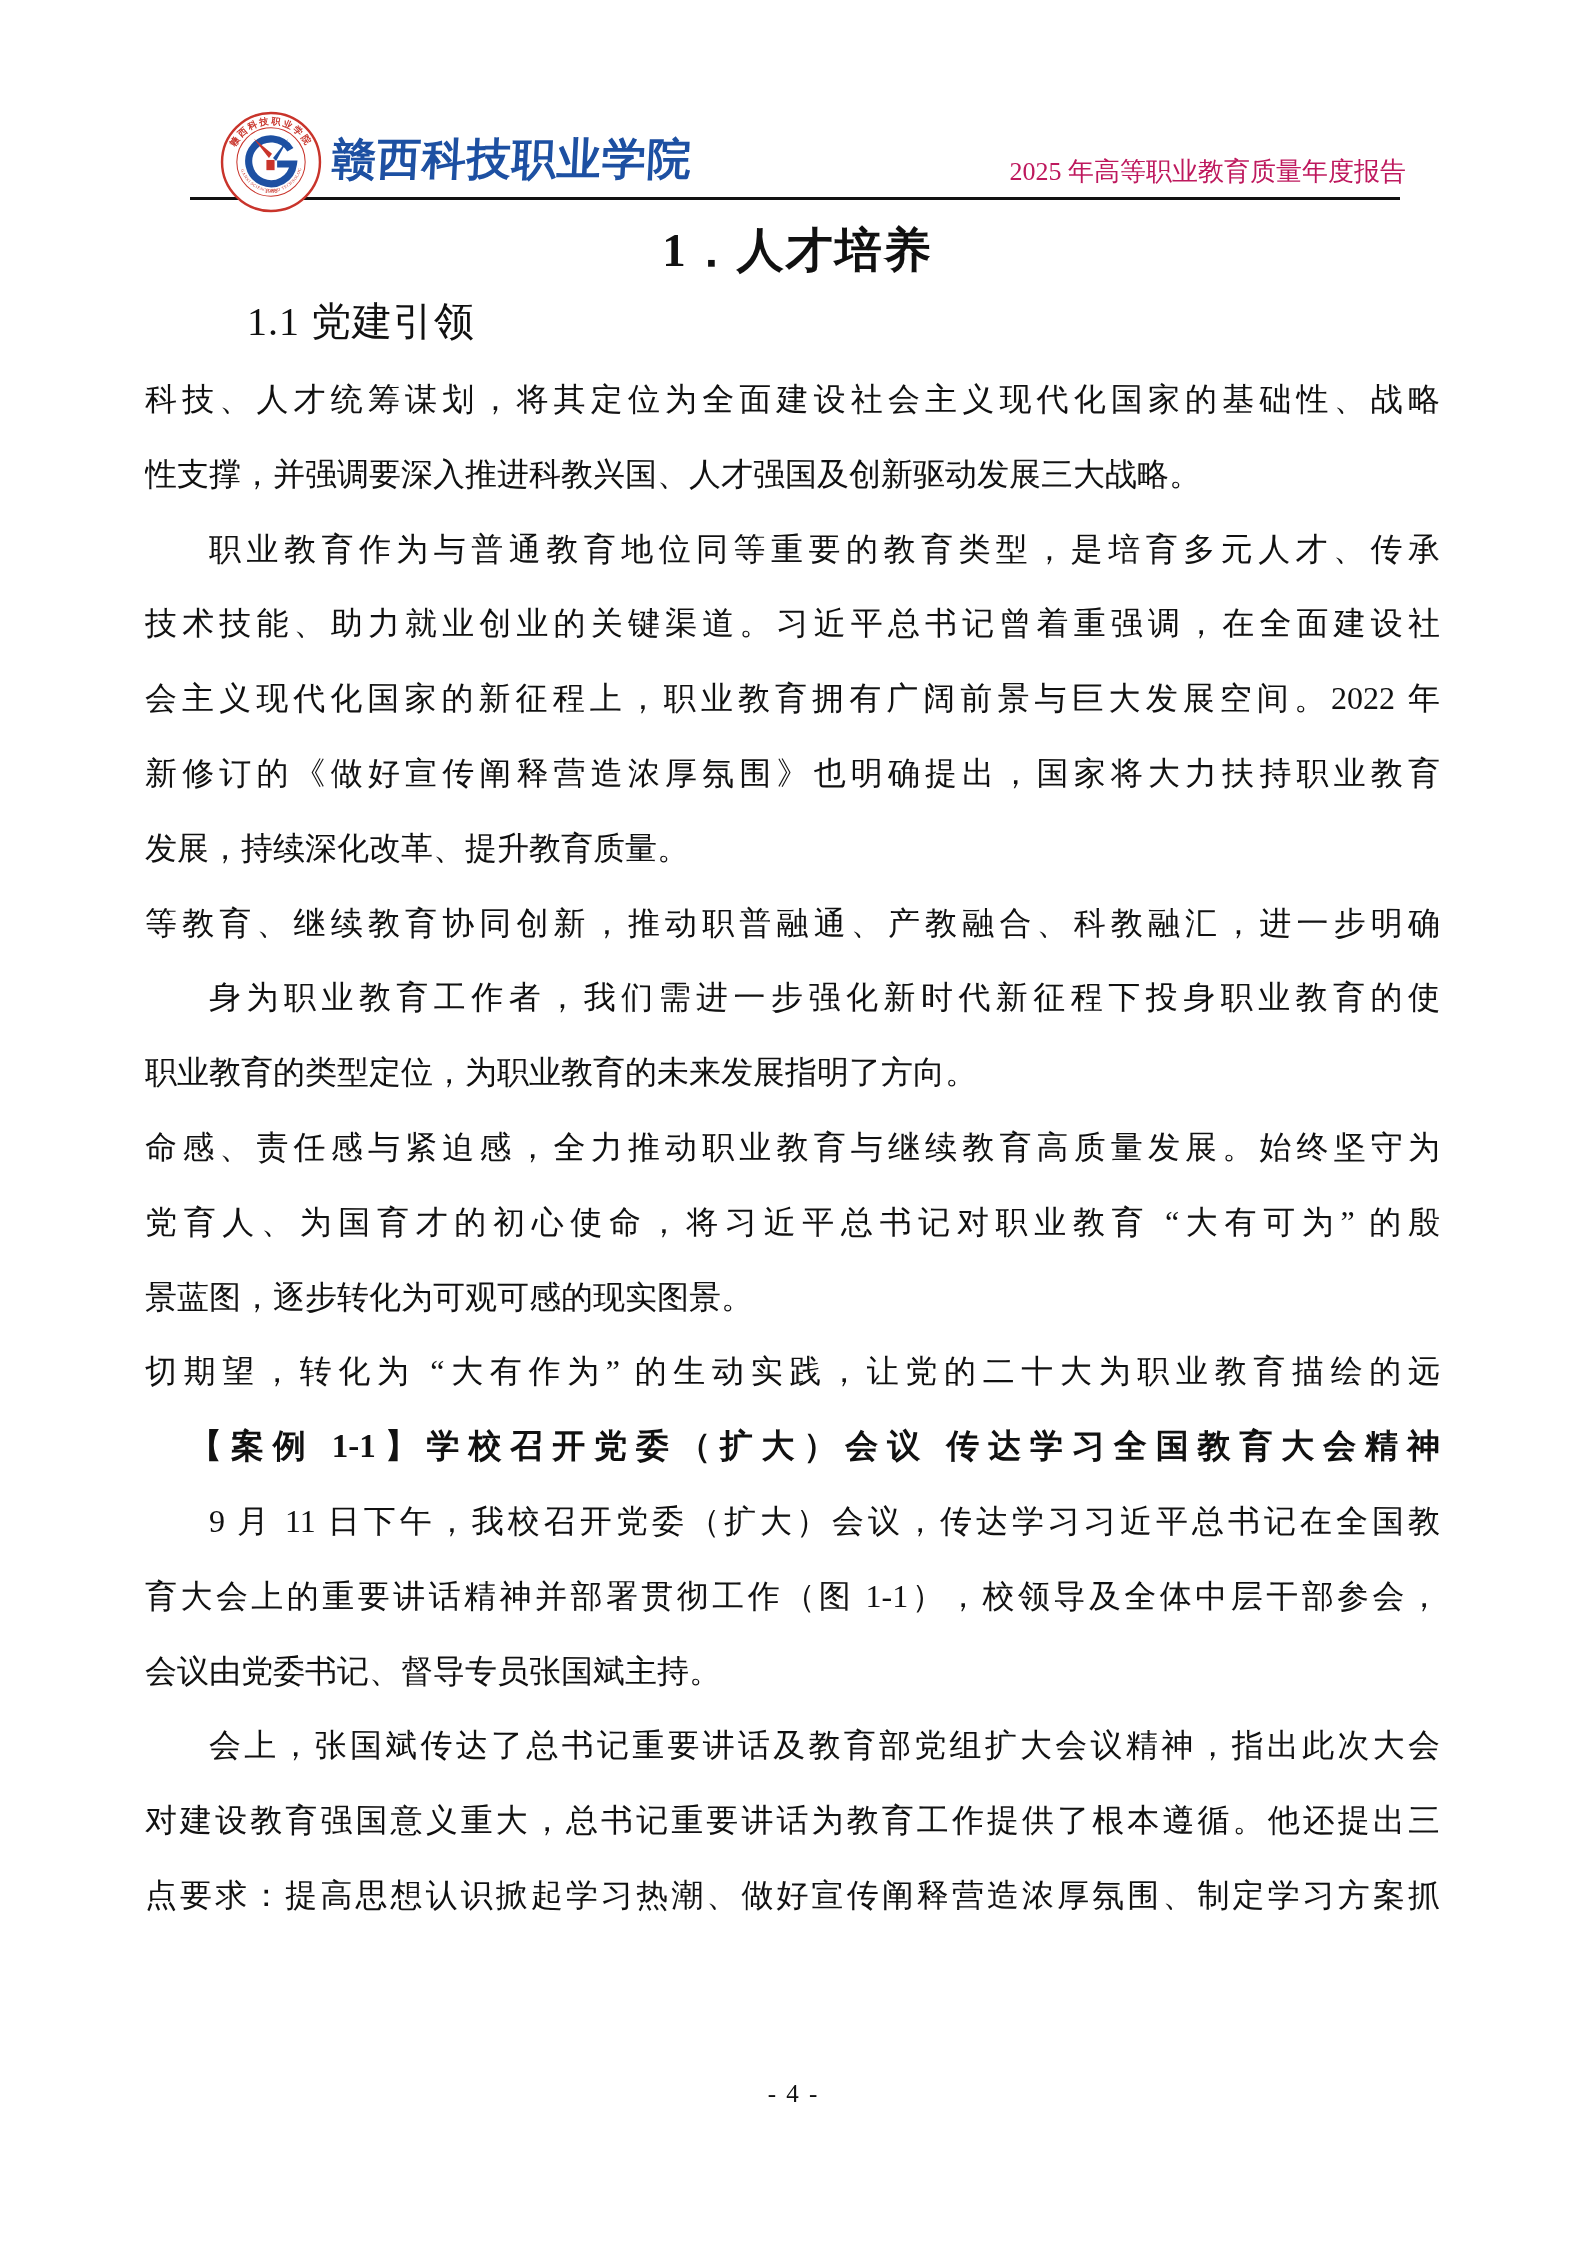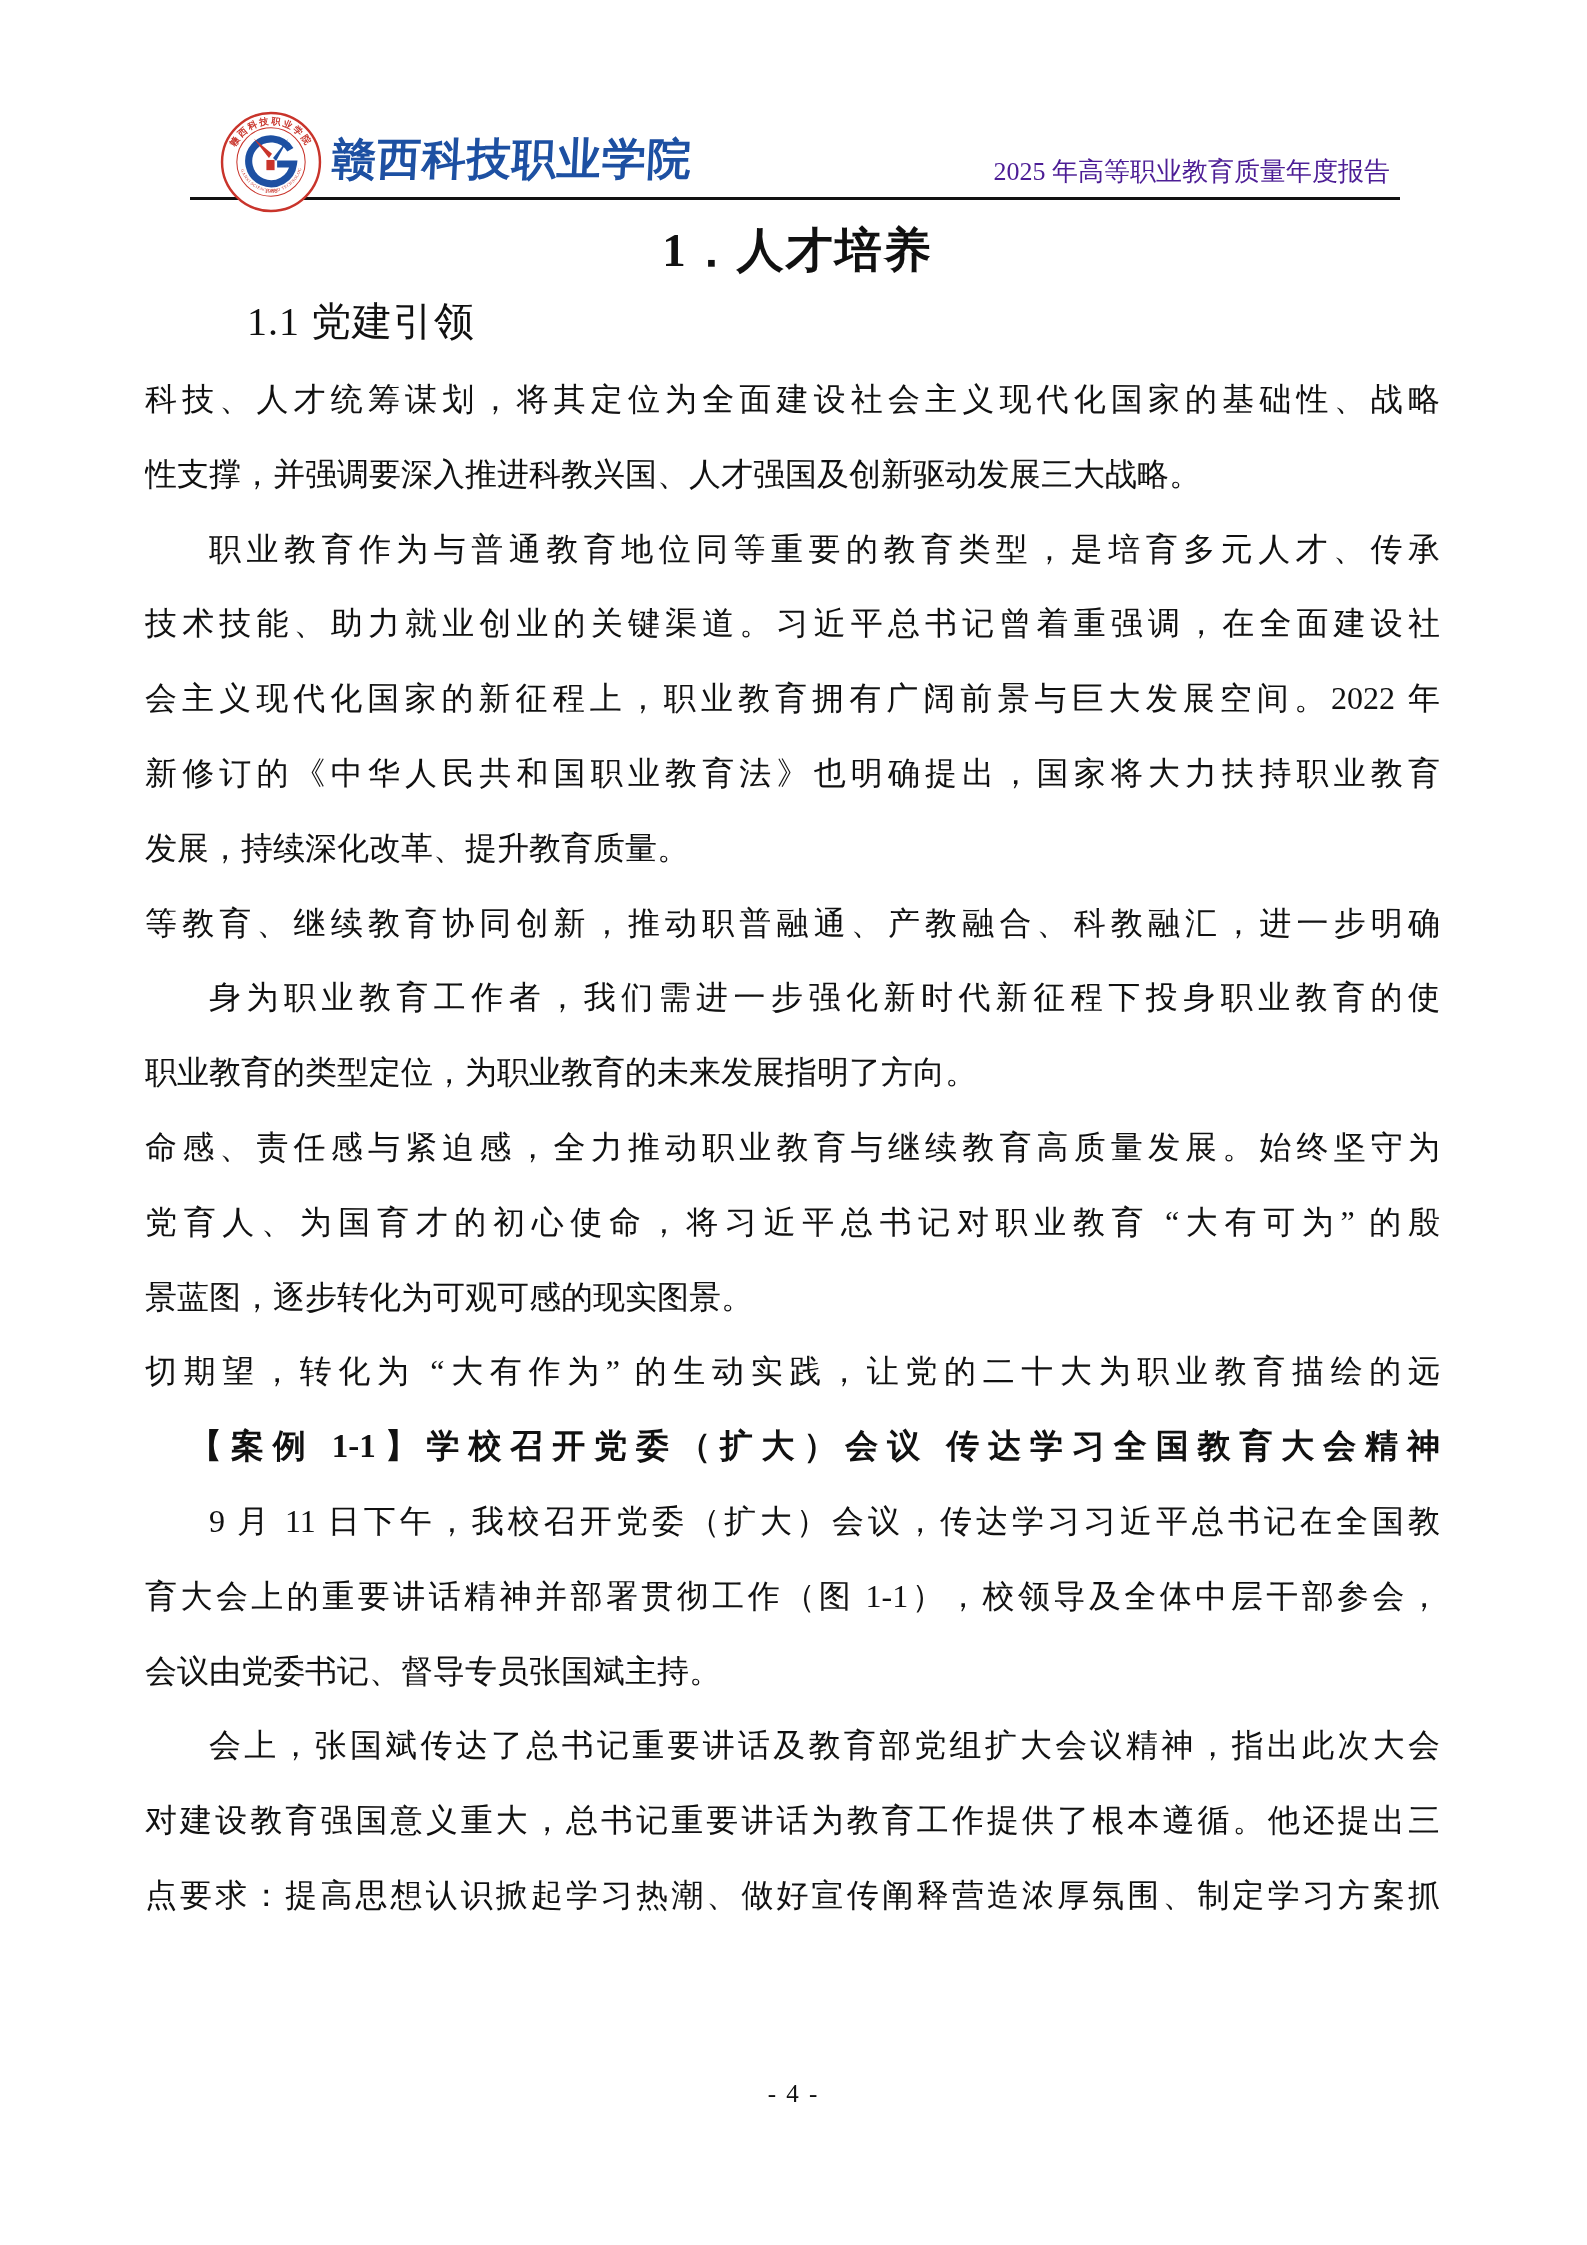--- a/index.html
+++ b/index.html
@@ -16,22 +16,22 @@
   .header-logo { position:absolute; left:220px; top:111px; width:102px; height:102px; z-index:2; }
   .school-name {
     position:absolute; left:332px; top:130px;
     font-size:44px; font-weight:bold; letter-spacing:1px;
     color:#1d50a2;
     font-family:"Liberation Serif","DejaVu Serif",serif;
     transform:skewX(-3deg);
     white-space:nowrap;
   }
   .report-title {
-    position:absolute; right:197px; top:154px;
-    font-size:26px; color:#4c1d95; white-space:nowrap;
+    position:absolute; right:181px; top:154px;
+    font-size:26px; color:#be185d; white-space:nowrap;
   }
   .header-rule {
     position:absolute; left:190px; top:197px;
     width:1210px; height:3px; background:#111;
   }
 
   
   .doc-title {
     position:absolute; left:0; top:215px; width:100%;
     margin:4px; text-align:center;
@@ -98,21 +98,21 @@
 
   <h1 class="doc-title">1．人才培养</h1>
   <h2 class="section-heading">1.1 党建引领</h2>
 
   <main class="body" id="body-container">
       <div class="line">科技、人才统筹谋划，将其定位为全面建设社会主义现代化国家的基础性、战略</div>
       <div class="line last">性支撑，并强调要深入推进科教兴国、人才强国及创新驱动发展三大战略。</div>
       <div class="line indent">职业教育作为与普通教育地位同等重要的教育类型，是培育多元人才、传承</div>
       <div class="line">技术技能、助力就业创业的关键渠道。习近平总书记曾着重强调，在全面建设社</div>
       <div class="line">会主义现代化国家的新征程上，职业教育拥有广阔前景与巨大发展空间。2022 年</div>
-      <div class="line">新修订的《中华人民共和国职业教育法》也明确提出，国家将大力扶持职业教育</div>
+      <div class="line">新修订的《做好宣传阐释营造浓厚氛围》也明确提出，国家将大力扶持职业教育</div>
       <div class="line last">发展，持续深化改革、提升教育质量。</div>
       <div class="line">等教育、继续教育协同创新，推动职普融通、产教融合、科教融汇，进一步明确</div>
       <div class="line indent">身为职业教育工作者，我们需进一步强化新时代新征程下投身职业教育的使</div>
       <div class="line last">职业教育的类型定位，为职业教育的未来发展指明了方向。</div>
       <div class="line">命感、责任感与紧迫感，全力推动职业教育与继续教育高质量发展。始终坚守为</div>
       <div class="line">党育人、为国育才的初心使命，将习近平总书记对职业教育 “大有可为” 的殷</div>
       <div class="line last">景蓝图，逐步转化为可观可感的现实图景。</div>
       <div class="line">切期望，转化为 “大有作为” 的生动实践，让党的二十大为职业教育描绘的远</div>
       <div class="line case-heading indent">【案例 1-1】学校召开党委（扩大）会议 传达学习全国教育大会精神</div>
       <div class="line indent">9 月 11 日下午，我校召开党委（扩大）会议，传达学习习近平总书记在全国教</div>

